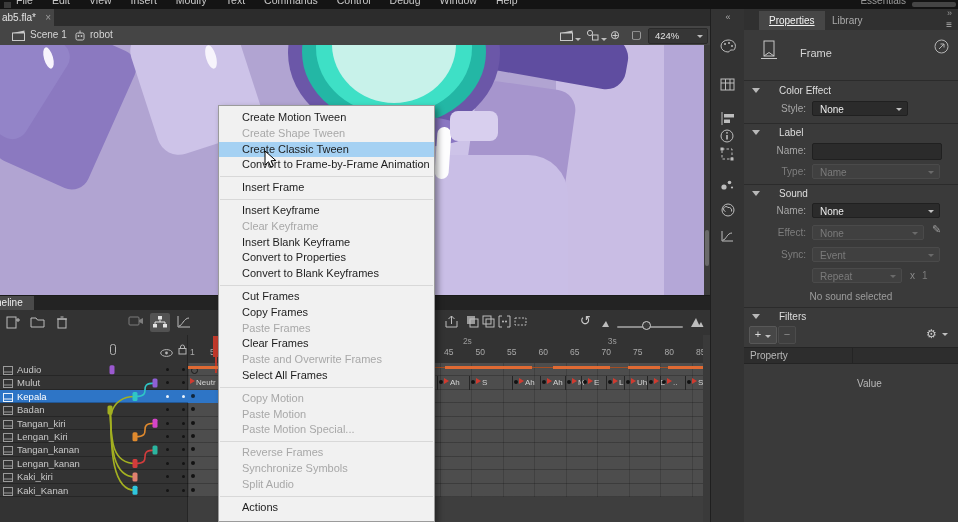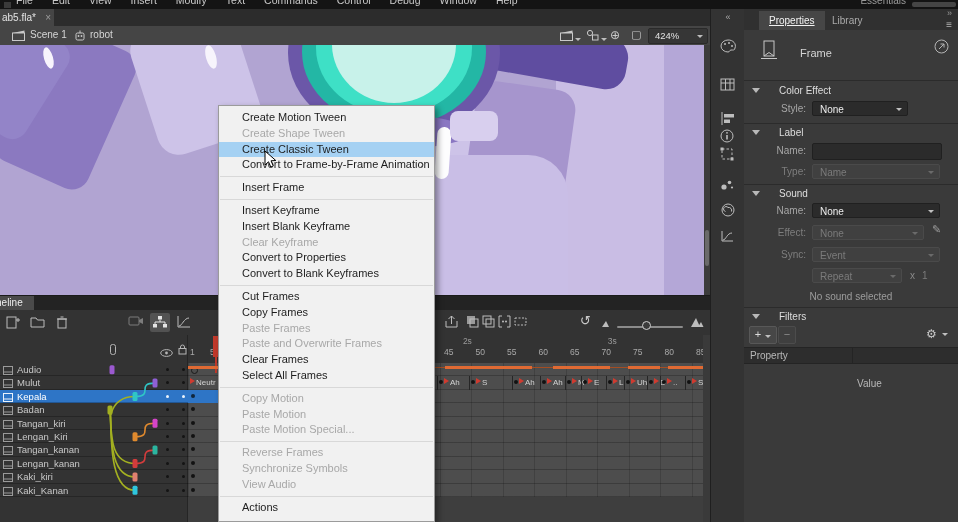--- a/index.html
+++ b/index.html
@@ -658,39 +658,39 @@
 
   <div id="context-menu">
       <div class="cm-item "><span>Create Motion Tween</span></div>
       <div class="cm-item disabled"><span>Create Shape Tween</span></div>
       <div class="cm-item highlighted"><span>Create Classic Tween</span></div>
       <div class="cm-item "><span>Convert to Frame-by-Frame Animation</span><span class="sub">›</span></div>
       <div class="cm-sep"></div>
       <div class="cm-item "><span>Insert Frame</span></div>
       <div class="cm-sep"></div>
       <div class="cm-item "><span>Insert Keyframe</span></div>
+      <div class="cm-item disabled"><span>Clear Keyframe</span></div>
       <div class="cm-item "><span>Insert Blank Keyframe</span></div>
-      <div class="cm-item disabled"><span>Clear Keyframe</span></div>
       <div class="cm-item "><span>Convert to Properties</span></div>
       <div class="cm-item "><span>Convert to Blank Keyframes</span></div>
       <div class="cm-sep"></div>
       <div class="cm-item "><span>Cut Frames</span></div>
       <div class="cm-item "><span>Copy Frames</span></div>
       <div class="cm-item disabled"><span>Paste Frames</span></div>
+      <div class="cm-item "><span>Clear Frames</span></div>
       <div class="cm-item disabled"><span>Paste and Overwrite Frames</span></div>
-      <div class="cm-item "><span>Clear Frames</span></div>
       <div class="cm-item "><span>Select All Frames</span></div>
       <div class="cm-sep"></div>
       <div class="cm-item disabled"><span>Copy Motion</span></div>
       <div class="cm-item disabled"><span>Paste Motion</span></div>
       <div class="cm-item disabled"><span>Paste Motion Special...</span></div>
       <div class="cm-sep"></div>
       <div class="cm-item disabled"><span>Reverse Frames</span></div>
       <div class="cm-item disabled"><span>Synchronize Symbols</span></div>
-      <div class="cm-item disabled"><span>View Audio</span></div>
+      <div class="cm-item disabled"><span>Split Audio</span></div>
       <div class="cm-sep"></div>
       <div class="cm-item "><span>Actions</span></div>
     </div>
 
   <div id="cursor">
     <svg width="13" height="19" viewBox="0 0 13 19">
         <path d="M1 1 L1 15 L4.5 11.8 L6.8 17 L9.3 15.9 L7 10.8 L11.8 10.5 Z" fill="#fff" stroke="#000" stroke-width="1"></path>
       </svg>
   </div>
 

